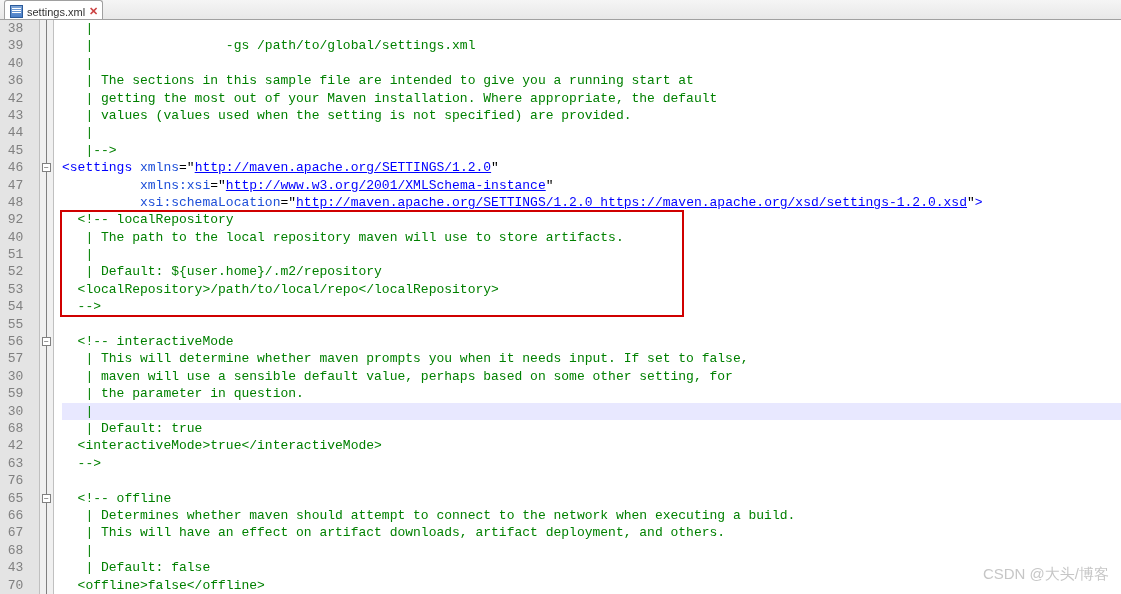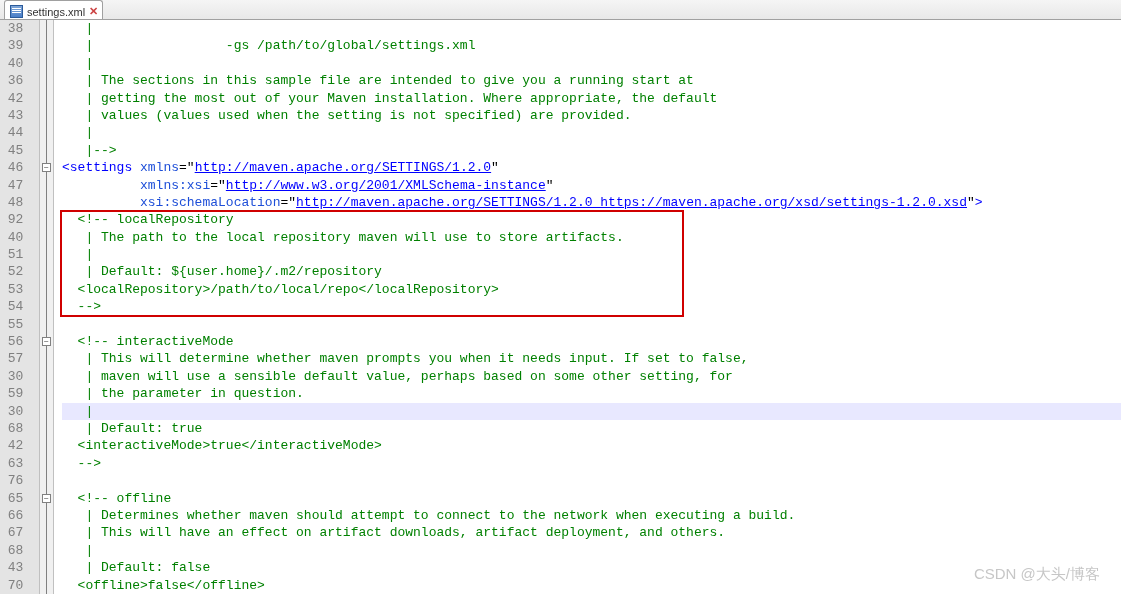--- a/index.html
+++ b/index.html
@@ -131,21 +131,21 @@
 .c-attr { color: #1d4ed8; }
 .c-link { color: #0000ff; text-decoration: underline; }
 .c-punct { color: #000; }
 .red-box {
   position: absolute;
   border: 2px solid #d00000;
   pointer-events: none;
 }
 .watermark {
   position: absolute;
-  right: 21px;
+  right: 12px;
   bottom: 10px;
   color: rgba(160,160,160,0.6);
   font-size: 15px;
   pointer-events: none;
 }
 </style>
 </head>
 <body>
 
 <div class="tab-bar">

